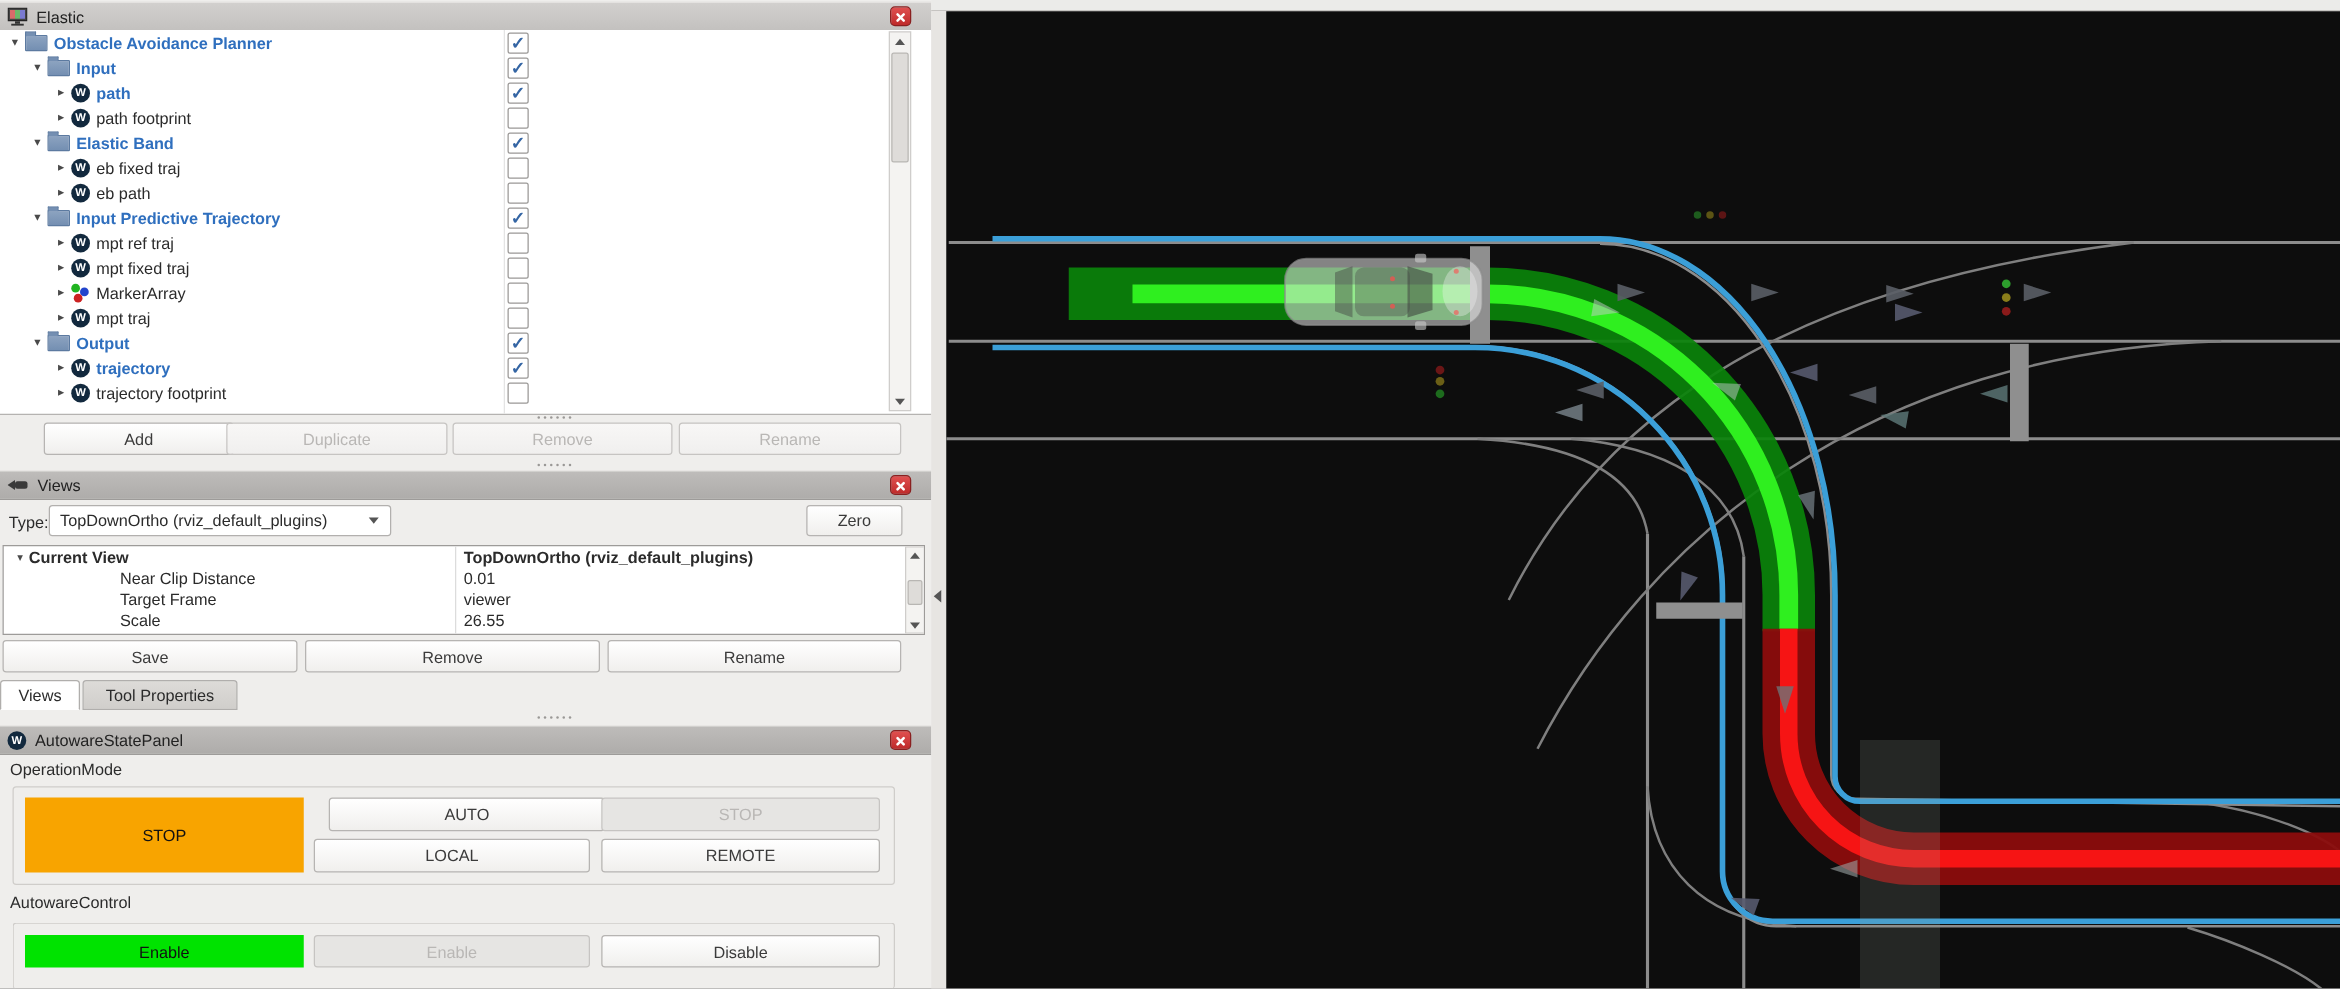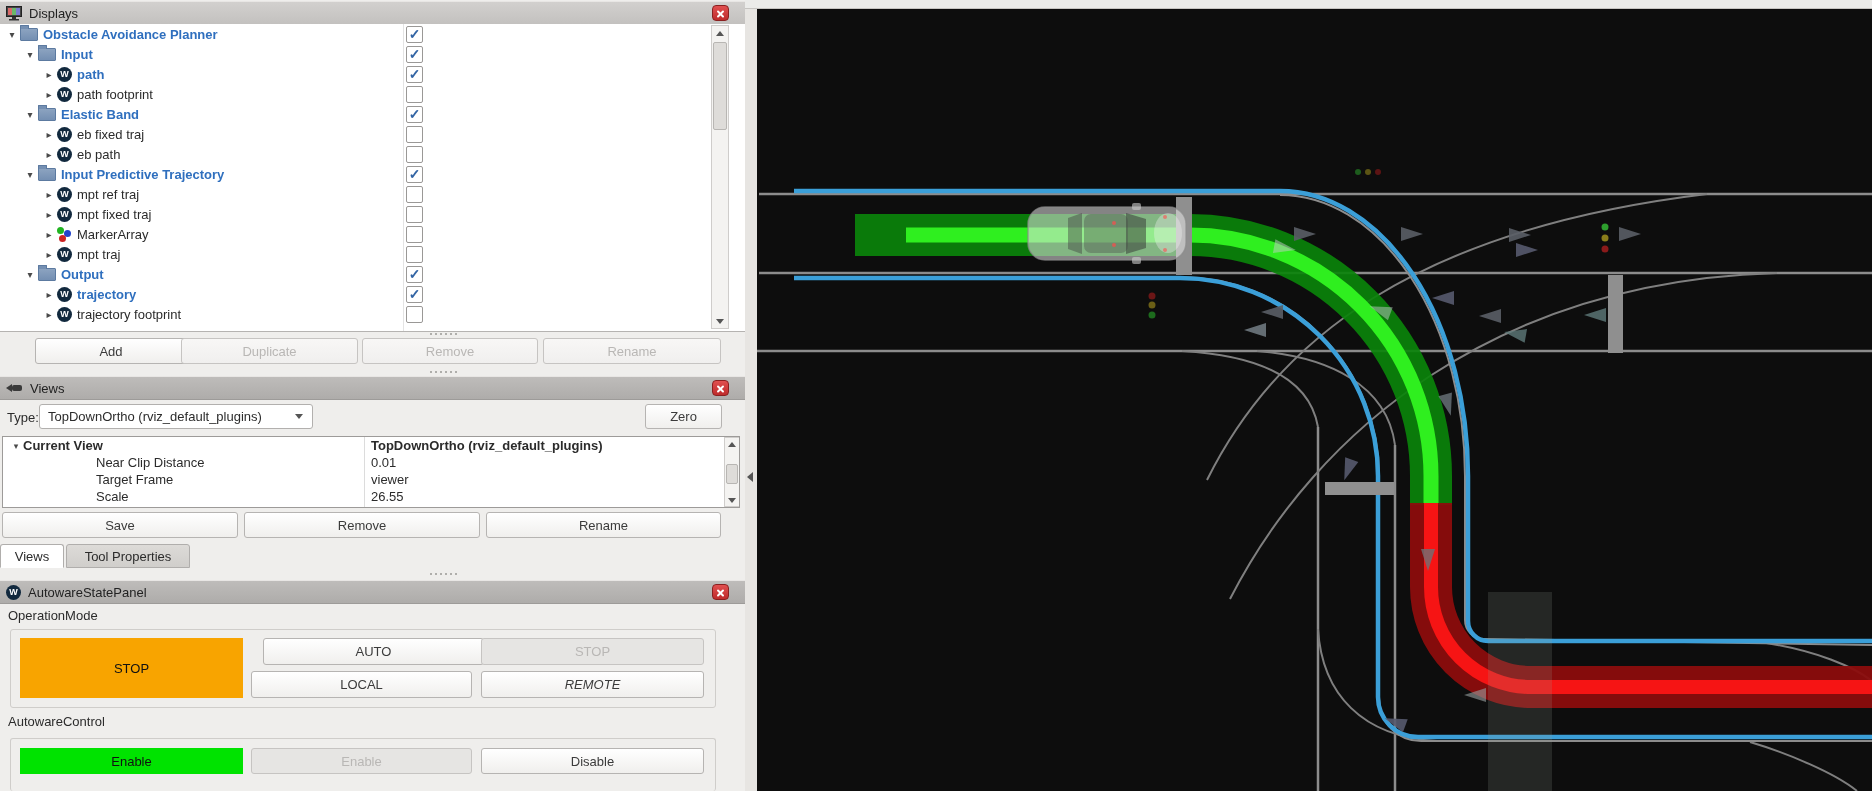--- a/index.html
+++ b/index.html
@@ -85,21 +85,21 @@
     <span class="titleicon">
       <svg width="16" height="15" viewBox="0 0 16 15">
         <rect x="0.5" y="0.5" width="15" height="10" fill="#444" stroke="#222"></rect>
         <rect x="2" y="2" width="4" height="7" fill="#d96a6a"></rect>
           <rect x="6" y="2" width="4" height="7" fill="#6ab86a"></rect>
           <rect x="10" y="2" width="4" height="7" fill="#7a7ad0"></rect>
         <rect x="6" y="11" width="4" height="2" fill="#333"></rect>
           <rect x="3" y="13" width="10" height="1.5" fill="#333"></rect>
       </svg>
     </span>
-    <span class="ttl">Displays</span>
+    <span class="ttl">Elastic</span>
     <span class="closebtn" style="top:3px;"></span>
   </div>
 
   <div id="tree">
     <div class="coldiv"></div>
 
     <div class="trow lvl0 blue">
       <span class="exp">▾</span>
       <span class="ficon"></span>
       <span class="tlabel">Obstacle Avoidance Planner</span>
@@ -333,21 +333,21 @@
     <span class="ttl">AutowareStatePanel</span>
     <span class="closebtn" style="top:3px;"></span>
   </div>
 
   <span class="lbl" style="left:8px;top:608px;">OperationMode</span>
   <div class="gbox" style="left:10px;top:629px;width:706px;height:79px;"></div>
   <div class="statusblock" style="left:20px;top:638px;width:223px;height:60px;background:#f8a400;">STOP</div>
   <div class="btn" style="left:263px;top:638px;width:221px;height:27px;">AUTO</div>
   <div class="btn disabled" style="left:481px;top:638px;width:223px;height:27px;background:#e6e5e3;">STOP</div>
   <div class="btn" style="left:251px;top:671px;width:221px;height:27px;">LOCAL</div>
-  <div class="btn" style="left:481px;top:671px;width:223px;height:27px;font-style:italic;">REMOTE</div>
+  <div class="btn" style="left:481px;top:671px;width:223px;height:27px;">REMOTE</div>
 
   <span class="lbl" style="left:8px;top:714px;">AutowareControl</span>
   <div class="gbox" style="left:10px;top:738px;width:706px;height:53px;border-bottom:none;"></div>
   <div class="statusblock" style="left:20px;top:748px;width:223px;height:26px;background:#00e300;">Enable</div>
   <div class="btn disabled" style="left:251px;top:748px;width:221px;height:26px;background:#e6e5e3;">Enable</div>
   <div class="btn" style="left:481px;top:748px;width:223px;height:26px;">Disable</div>
 
   <div id="topstrip"></div>
   <div id="splitter">
     <div id="collapse-arrow"></div>

